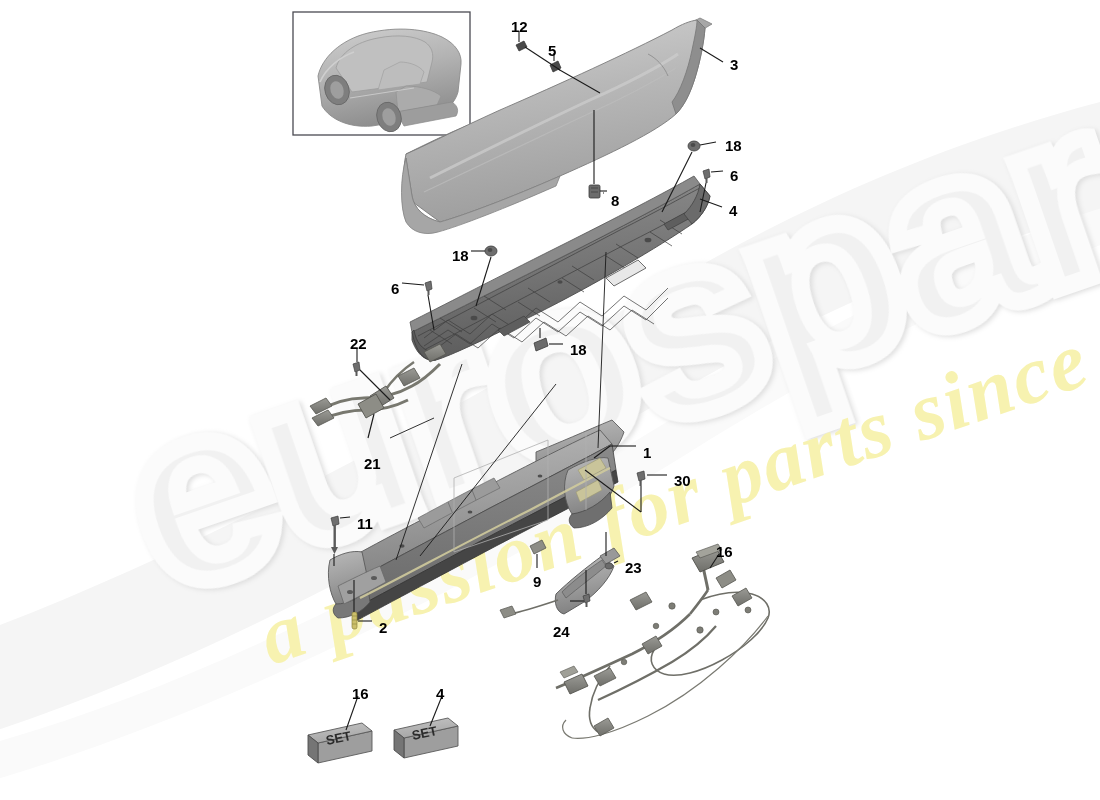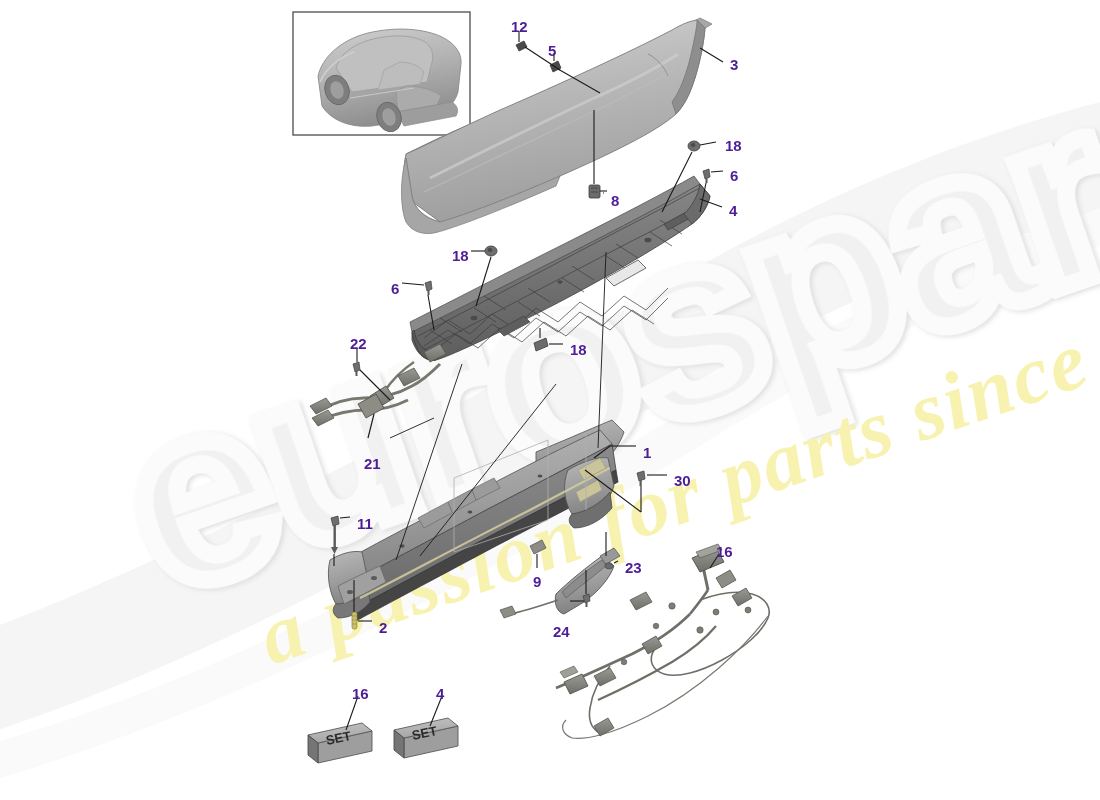--- a/index.html
+++ b/index.html
@@ -26,21 +26,21 @@
     height: 800px;
   }
   #wm-layer { pointer-events: none; }
   #labels { pointer-events: none; }
 
   .callout {
     position: absolute;
     font-family: "Liberation Sans", sans-serif;
     font-weight: bold;
     font-size: 15px;
-    color: #4c1d95;
+    color: #000000;
     line-height: 1;
     white-space: nowrap;
     letter-spacing: 0px;
   }
 </style>
 </head>
 <body>
 
 <div id="stage">
 

